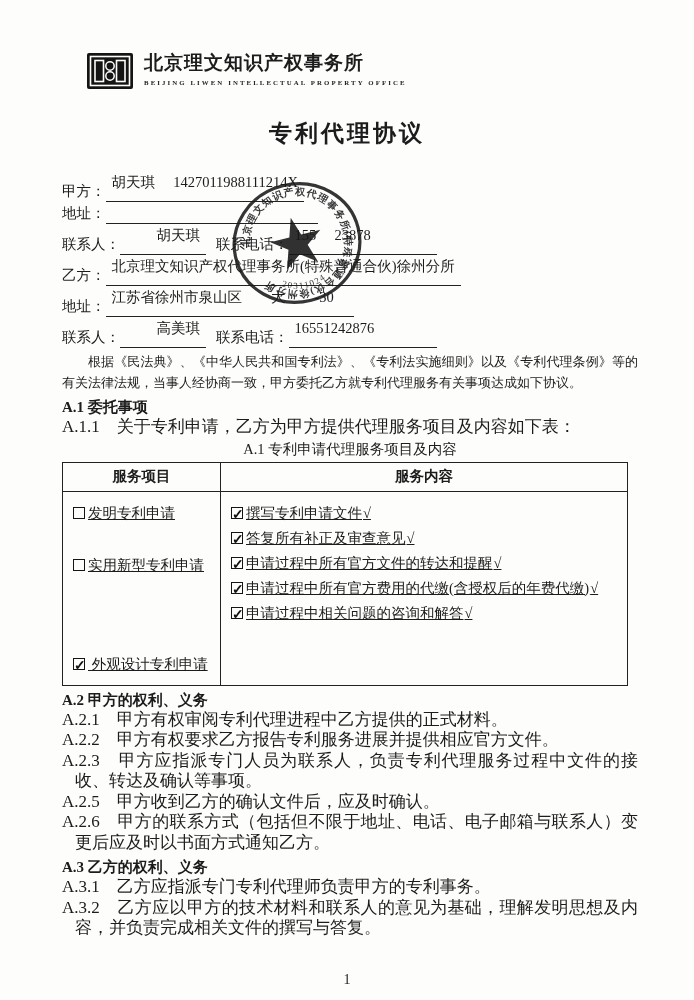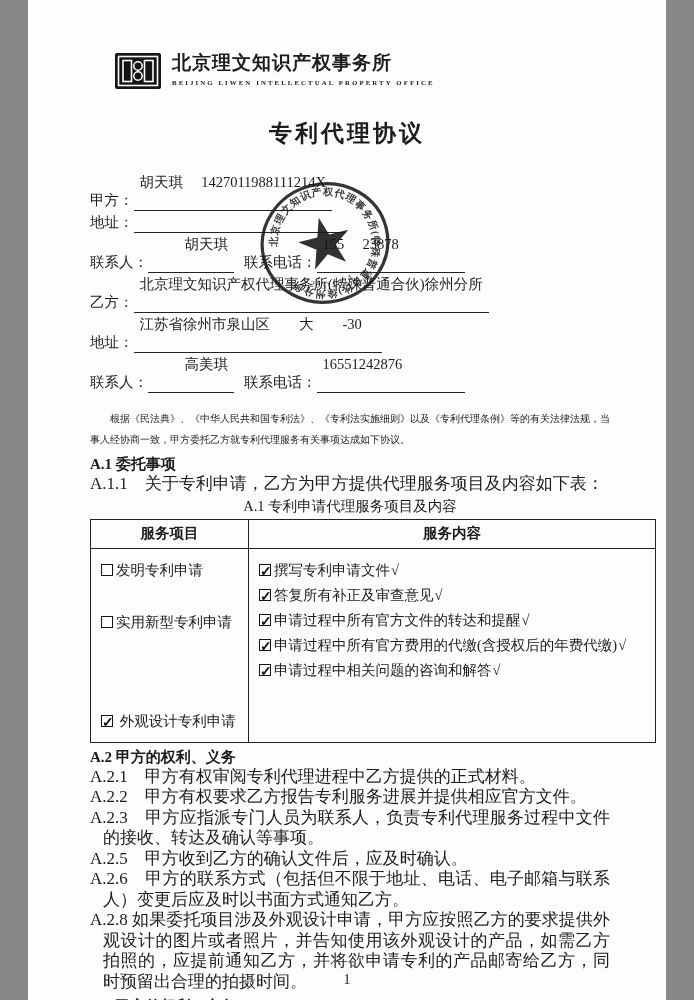--- a/index.html
+++ b/index.html
@@ -1,54 +1,54 @@
 <!DOCTYPE html>
 <html><head>
 <meta charset="utf-8">
 <style>
   * { margin:0; padding:0; box-sizing:border-box; }
   html,body { background:#888; }
   .page {
-    width:638px; height:1000px; margin:0 auto; position:relative;
+    width:694px; height:1000px; margin:0 auto; position:relative;
     background:#fdfdfc; color:#1c1c1c; overflow:hidden;
     font-family:"Liberation Serif","DejaVu Serif",serif;
   }
   .content { padding:0 56px 0 62px; }
 
   
   .hdr { padding-top:50px; padding-left:86px; position:relative; height:100px; }
   .logo { position:absolute; left:87px; top:53px; width:46px; height:38px; }
   .org { padding-left:58px; }
   .org-cn { font-size:19px; font-weight:bold; letter-spacing:1px; }
   .org-en { font-size:6.8px; font-weight:bold; letter-spacing:2.1px; margin-top:3px; color:#222; }
 
   .doc-title { text-align:center; font-size:23px; font-weight:bold; letter-spacing:3px; margin-top:18px; }
 
   
   .party { margin-top:22px; font-size:14.5px; }
   .party .row { line-height:22px; white-space:nowrap; }
   .lbl { display:inline-block; }
-  .fill { display:inline-block; border-bottom:1.4px solid #222; padding:0 6px 17px 6px; min-height:18px; vertical-align:bottom; }
+  .fill { display:inline-block; border-bottom:1.4px solid #222; padding:0 6px 8px 6px; min-height:18px; vertical-align:bottom; }
   .w-blank { min-width:212px; }
   .w-name { min-width:86px; text-align:right; }
   .w-phone { min-width:148px; }
   .gap { display:inline-block; width:10px; }
 
-  .preamble { margin-top:16px; font-size:10px; line-height:20.5px; text-indent:2em; text-align:justify; }
+  .preamble { margin-top:4px; font-size:13px; line-height:20.5px; text-indent:2em; text-align:justify; }
 
   .sec-h { font-weight:bold; font-size:15px; line-height:19px; margin-top:5px; }
   .clause { font-size:17px; line-height:20.5px; text-align:justify; padding-left:13px; text-indent:-13px; }
 
   .tbl-cap { text-align:center; font-size:14.5px; line-height:19px; margin-top:2px; }
 
   table.svc { border-collapse:collapse; width:566px; margin-top:3px; table-layout:fixed; }
   table.svc th, table.svc td { border:1.6px solid #222; font-size:14.5px; vertical-align:top; }
   table.svc th { font-weight:bold; height:29px; text-align:center; vertical-align:middle; }
   .col1 { width:158px; }
-  td.cell { padding:9px 6px 8px 10px; height:126px; }
+  td.cell { padding:9px 6px 8px 10px; height:126px;text-decoration:underline; }
   .svc-line { line-height:25px; white-space:nowrap; }
   .left-item2 { margin-top:27px; }
   .left-item3 { margin-top:74px; }
 
   .cb { display:inline-block; width:12px; height:12px; border:1.6px solid #141414; position:relative; vertical-align:-1px; margin-right:3px; background:#fdfdfc; }
   .cb.checked::after { content:"✓"; position:absolute; left:0px; top:-6px; font-size:14px; font-weight:bold; color:#111; }
   .tick { font-weight:bold; padding-left:1px; }
 
   .page-num { position:absolute; bottom:12px; left:0; right:0; text-align:center; font-size:14px; color:#222; }
 
@@ -142,21 +142,20 @@
         <div class="clause">A.2.2　甲方有权要求乙方报告专利服务进展并提供相应官方文件。</div>
 
         <div class="clause">A.2.3　甲方应指派专门人员为联系人，负责专利代理服务过程中文件的接收、转达及确认等事项。</div>
 
 
         <div class="clause">A.2.5　甲方收到乙方的确认文件后，应及时确认。</div>
 
         <div class="clause">A.2.6　甲方的联系方式（包括但不限于地址、电话、电子邮箱与联系人）变更后应及时以书面方式通知乙方。</div>
 
 
-        <div class="clause">A.2.8 如果委托项目涉及外观设计申请，甲方应按照乙方的要求提供外观设计的图片或者照片，并告知使用该外观设计的产品，如需乙方拍照的，应提前通知乙方，并将欲申请专利的产品邮寄给乙方，同时预留出合理的拍摄时间。</div>
       </div>
 
     <div class="sec-h">A.3 乙方的权利、义务</div>
     <div>
 
         <div class="clause">A.3.1　乙方应指派专门专利代理师负责甲方的专利事务。</div>
 
         <div class="clause">A.3.2　乙方应以甲方的技术材料和联系人的意见为基础，理解发明思想及内容，并负责完成相关文件的撰写与答复。</div>
 
       </div>

